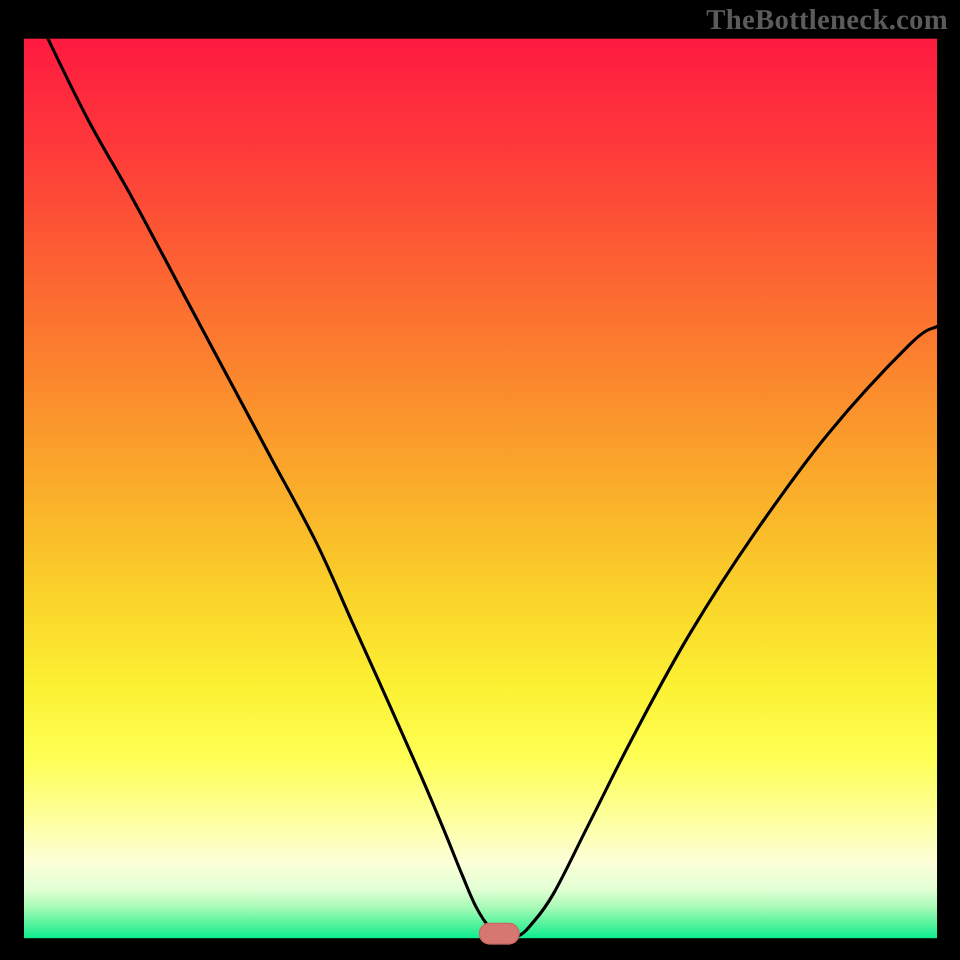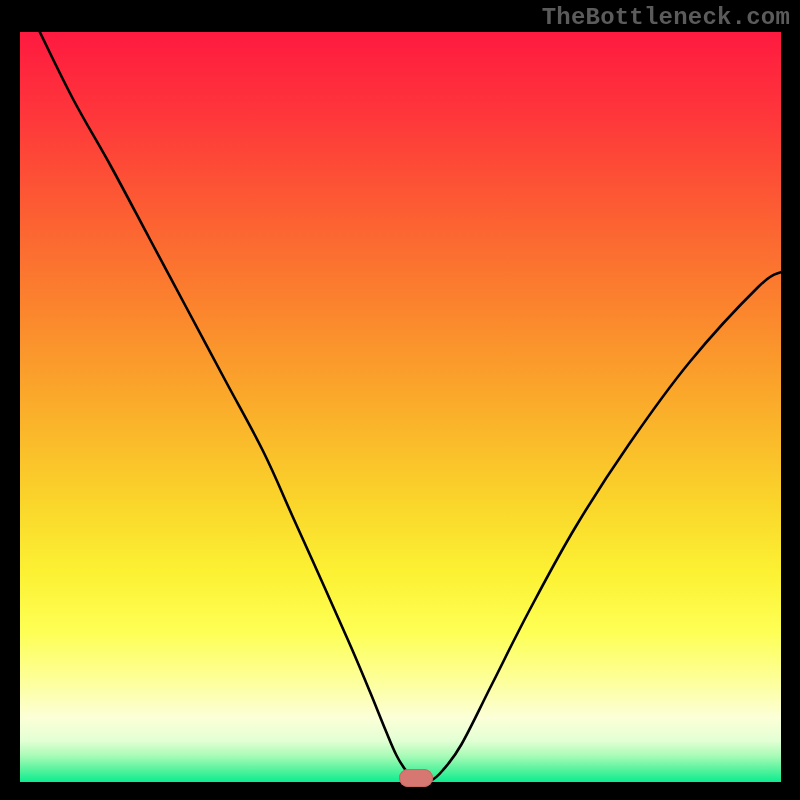--- a/index.html
+++ b/index.html
@@ -15,21 +15,21 @@
     left: 0;
     top: 0;
     width: 800px;
     height: 800px;
     background: #000;
   }
   .watermark {
     position: absolute;
     top: 4px;
     right: 10px;
-    font-family: Liberation Mono, monospace;
+    font-family: Liberation Serif, serif;
     font-size: 24px;
     font-weight: 600;
     color: #5b5b5b;
     letter-spacing: 0.2px;
     z-index: 50;
     margin-left: 20px;
   }
   .plot-area {
     position: absolute;
     left: 20px;

